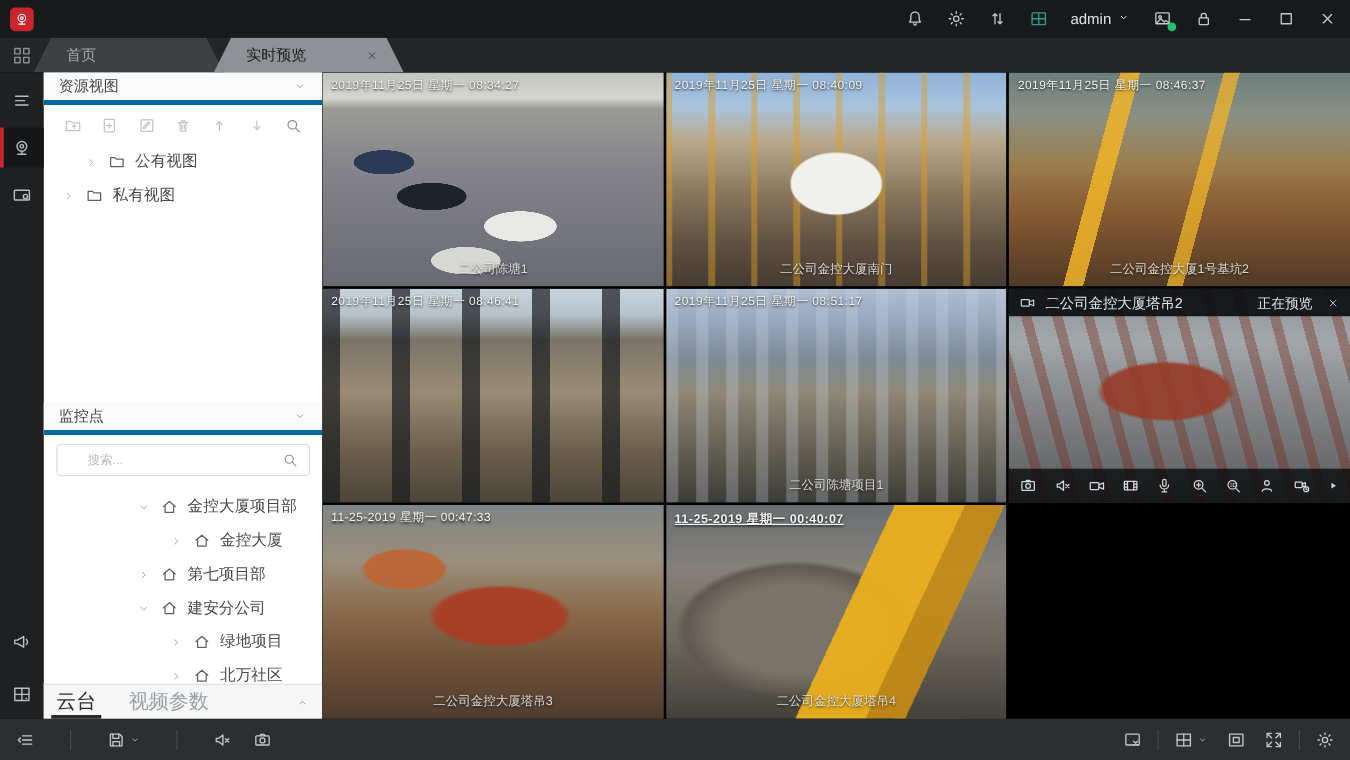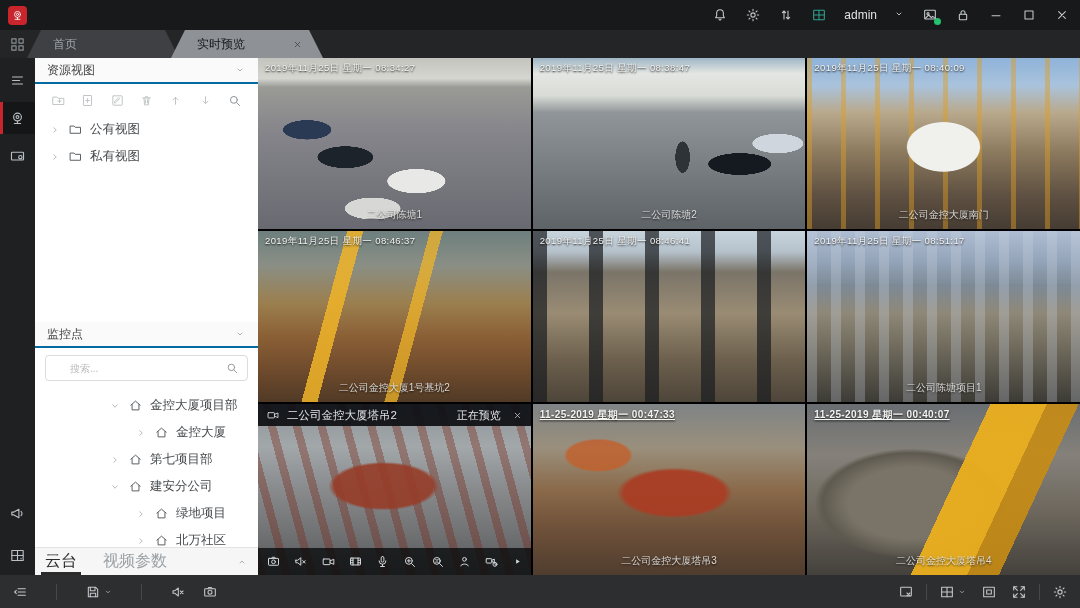--- a/index.html
+++ b/index.html
@@ -14,21 +14,21 @@
     padding:0 10px 0 8px; flex:none; }
   .logo { width:19px; height:19px; border-radius:4px; background:#c9252c;
     display:flex; align-items:center; justify-content:center; color:#fff; font-size:13px; }
   .app-title { color:#f2f3f4; font-size:13.5px; font-weight:bold; margin-left:8px;
     letter-spacing:0.5px; }
   .tb-right { margin-left:auto; display:flex; align-items:center; gap:17px; color:#c3c9cd; }
   .tb-ic { font-size:16px; position:relative; cursor:default; }
   .tb-ic.teal { color:#2fa08e; }
   .gdot { position:absolute; right:-3px; bottom:-2px; width:7px; height:7px;
     border-radius:50%; background:#25c16f; }
-  .admin-box { display:flex; align-items:flex-start; gap:16px; color:#dfe3e6; font-size:12px; }
+  .admin-box { display:flex; align-items:flex-start; gap:4px; color:#dfe3e6; font-size:12px; }
   .admin-box .ic { width:12px; height:12px; }
 
   
   .tabbar { height:28px; background:#232527; display:flex; align-items:flex-end; flex:none; }
   .tab-apps { width:35px; height:28px; display:flex; align-items:center; justify-content:center;
     color:#8a9094; font-size:17px; }
   .tab { height:28px; width:152px; margin-left:-8px; display:flex; align-items:center;
     padding:0 26px; font-size:12px; position:relative;
     clip-path:polygon(14px 0, calc(100% - 14px) 0, 100% 100%, 0 100%); }
   .tab:first-of-type { margin-left:2px; }
@@ -45,21 +45,21 @@
   .rail-item { height:32px; display:flex; align-items:center; justify-content:center;
     color:#b9bfc4; font-size:17px; position:relative; margin-top:6px; }
   .rail-item.active { background:#141618; }
   .rail-item.active::before { content:""; position:absolute; left:0; top:0; bottom:0;
     width:3px; background:#c9252c; }
   .rail-spacer { flex:1; }
   .rail-bottom { margin-bottom:4px; }
 
   
   .sidebar { width:223px; background:#fff; display:flex; flex-direction:column; flex:none; }
-  .panel-head { height:26px; background:#fafafa; border-bottom:2px solid #0369a1;
+  .panel-head { height:26px; background:#fafafa; border-bottom:4px solid #0369a1;
     display:flex; align-items:center; padding:0 12px; font-size:12px; color:#444; flex:none; }
   .panel-head .ic { width:12px; height:12px; margin-left:auto; color:#9aa0a4; }
   .res-panel { height:264px; flex:none; display:flex; flex-direction:column; }
   .res-tools { height:32px; display:flex; align-items:center; justify-content:space-between;
     padding:0 16px; color:#c2c4c6; font-size:15px; flex:none; }
   .res-tools .srch { color:#8d9296; }
   .tree { font-size:12.5px; color:#474a4d; }
   .tree-row { height:27px; display:flex; align-items:center; gap:7px; cursor:default; }
   .caret { width:12px; height:12px; color:#a8adb1; font-size:12px; flex:none; }
   .caret .ic { transition:none; }
@@ -486,21 +486,21 @@
                 <use href="#i-down"></use>
               </svg>
             </span>
           <span class="srch">
               <svg class="ic" viewBox="0 0 24 24">
                 <use href="#i-search"></use>
               </svg>
             </span>
         </div>
         <div class="tree">
-          <div class="tree-row" style="padding-left:14px">
+          <div class="tree-row" style="padding-left:32px">
             <span class="caret">
                 <svg class="ic" viewBox="0 0 24 24">
                   <use href="#i-caret"></use>
                 </svg>
               </span>
             <span class="tf">
                 <svg class="ic" viewBox="0 0 24 24">
                   <use href="#i-folder"></use>
                 </svg>
               </span>
@@ -633,26 +633,20 @@
     </div>
 
     <div class="grid">
         <div class="cell">
     <div class="scene scene-1"></div>
     <div class="ts">2019年11月25日 星期一 08:34:27</div>
     <div class="cam-label">二公司陈塘1</div>
 
   </div>
         <div class="cell">
-    <div class="scene scene-2"></div>
-    <div class="ts">2019年11月25日 星期一 08:38:47</div>
-    <div class="cam-label">二公司陈塘2</div>
-
-  </div>
-        <div class="cell">
     <div class="scene scene-3"></div>
     <div class="ts">2019年11月25日 星期一 08:40:09</div>
     <div class="cam-label">二公司金控大厦南门</div>
 
   </div>
         <div class="cell">
     <div class="scene scene-4"></div>
     <div class="ts">2019年11月25日 星期一 08:46:37</div>
     <div class="cam-label">二公司金控大厦1号基坑2</div>
 

